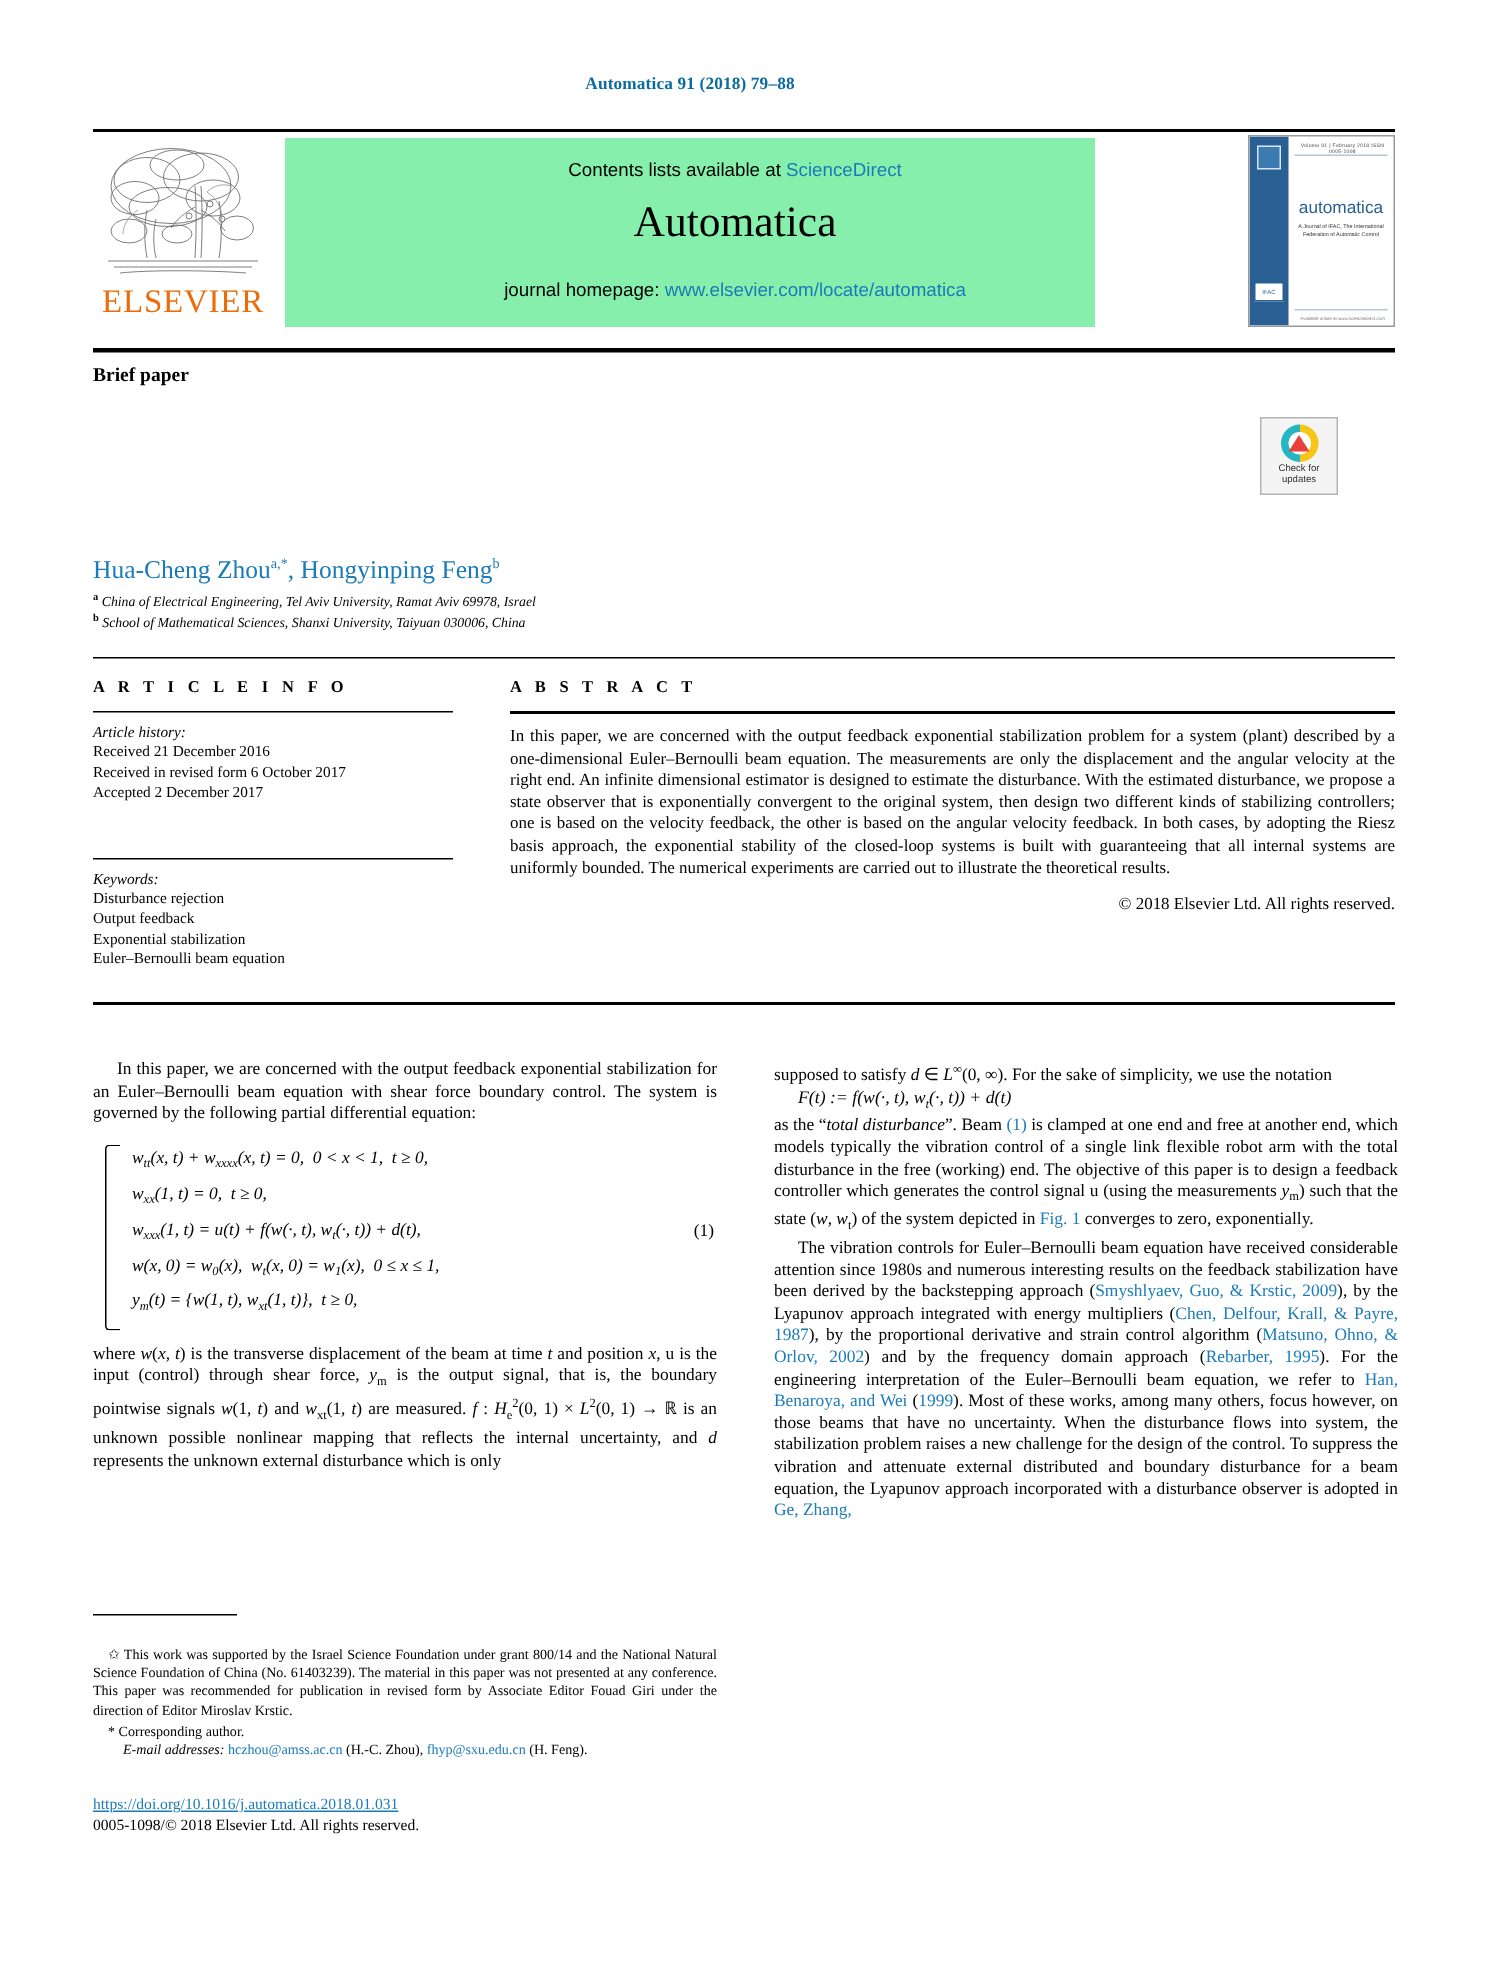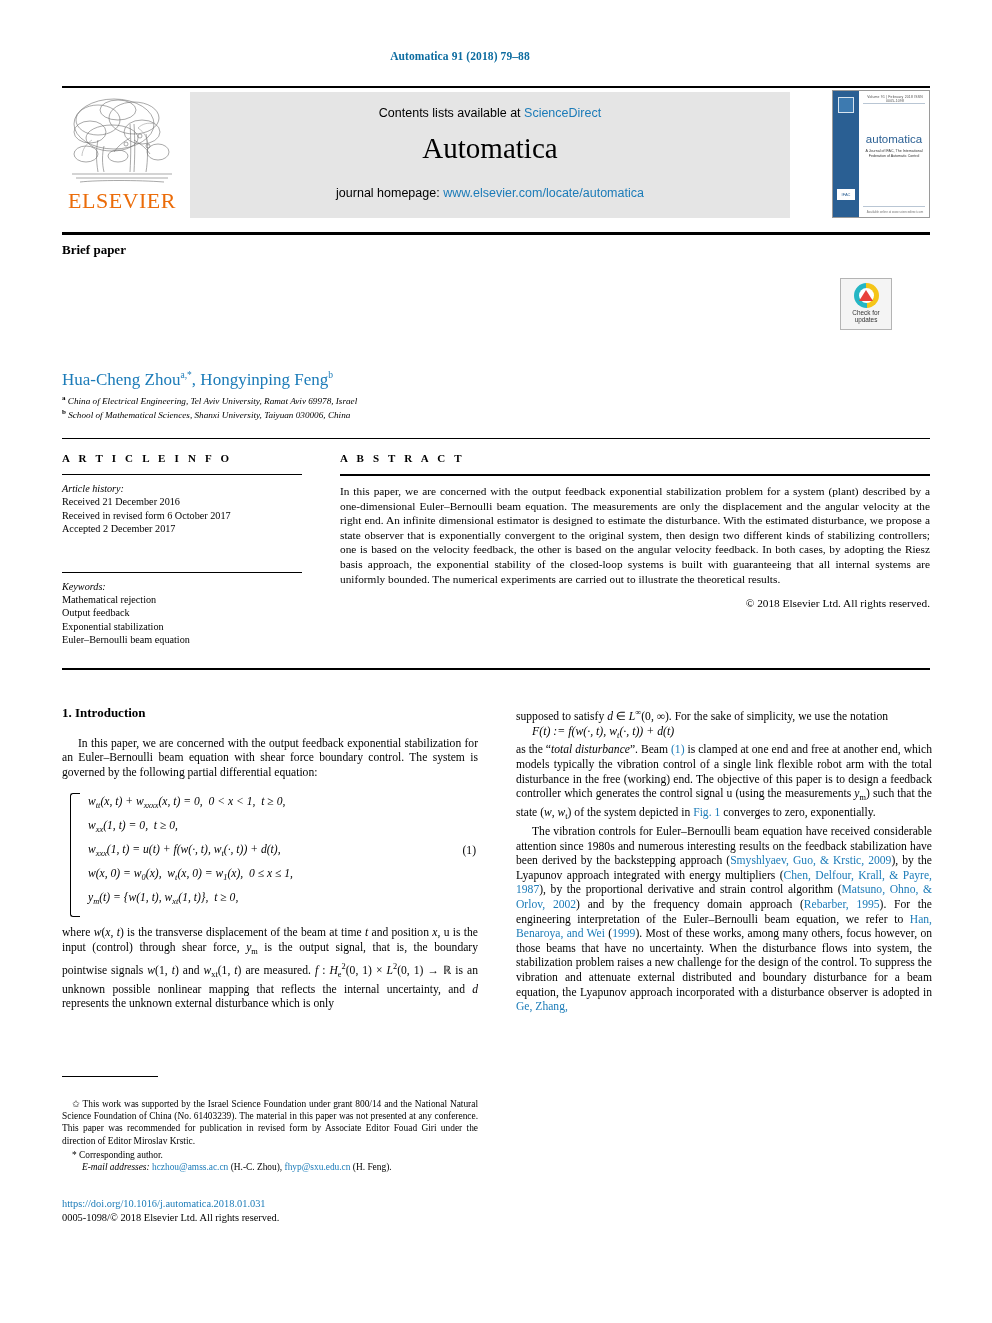--- a/index.html
+++ b/index.html
@@ -65,23 +65,23 @@
     text-align: center;
     font-family: "Liberation Serif", serif;
     font-size: 22px;
     letter-spacing: .5px;
     color: #eb6c09;
   }
   .banner {
     position: absolute;
     left: 128px;
     top: 4px;
-    width: 600px;
+    width: 540px;
     height: 126px;
-    background: #e5e5e5;
+    background: #86efac;
   }
   .banner-line1 {
     position: absolute;
     top: 14px;
     width: 600px;
     text-align: center;
     font-size: 12.5px;
     font-family: "Liberation Sans", sans-serif;
   }
   .sd-link { color: #1b7bb8; }
@@ -428,20 +428,21 @@
   .fn-corr { text-indent: 10px; margin-top: 2px !important; }
   .fn-email { text-indent: 20px; }
   .mail { color: #1b7bb8; }
   .doi {
     position: absolute;
     left: 62px;
     top: 1198px;
     font-size: 10.4px;
     color: #1b7bb8;
     font-family: "Liberation Serif", serif;
+    text-decoration: underline;
   }
   .issn {
     position: absolute;
     left: 62px;
     top: 1212px;
     font-size: 10.4px;
     font-family: "Liberation Serif", serif;
   }
 </style>
 </head>
@@ -538,38 +539,37 @@
     <div class="thinrule"></div>
     <div class="hist">
       <div class="ital">Article history:</div>
       <div>Received 21 December 2016</div>
       <div>Received in revised form 6 October 2017</div>
       <div>Accepted 2 December 2017</div>
     </div>
     <div class="thinrule" style="margin-top:36px;"></div>
     <div class="kw">
       <div class="ital">Keywords:</div>
-      <div>Mathematical rejection</div>
+      <div>Disturbance rejection</div>
       <div>Output feedback</div>
       <div>Exponential stabilization</div>
       <div>Euler–Bernoulli beam equation</div>
     </div>
   </div>
 
   <div class="col-abs">
     <div class="sechead">A B S T R A C T</div>
     <div class="thickrule"></div>
     <div class="abs-body">In this paper, we are concerned with the output feedback exponential stabilization problem for a system (plant) described by a one-dimensional Euler–Bernoulli beam equation. The measurements are only the displacement and the angular velocity at the right end. An infinite dimensional estimator is designed to estimate the disturbance. With the estimated disturbance, we propose a state observer that is exponentially convergent to the original system, then design two different kinds of stabilizing controllers; one is based on the velocity feedback, the other is based on the angular velocity feedback. In both cases, by adopting the Riesz basis approach, the exponential stability of the closed-loop systems is built with guaranteeing that all internal systems are uniformly bounded. The numerical experiments are carried out to illustrate the theoretical results.</div>
     <div class="abs-copy">© 2018 Elsevier Ltd. All rights reserved.</div>
   </div>
 
   <div class="infoblock-bot-rule"></div>
 
   <div class="bodycol left">
-    <div class="secnum">1. Introduction</div>
     <p>In this paper, we are concerned with the output feedback exponential stabilization for an Euler–Bernoulli beam equation with shear force boundary control. The system is governed by the following partial differential equation:</p>
 
     <div class="eqwrap">
       <div class="brace"></div>
       <div class="eqlines">
         <div><i>w</i><sub>tt</sub>(<i>x</i>, <i>t</i>) + <i>w</i><sub>xxxx</sub>(<i>x</i>, <i>t</i>) = 0,&nbsp; 0 &lt; <i>x</i> &lt; 1,&nbsp; <i>t</i> ≥ 0,</div>
         <div><i>w</i><sub>xx</sub>(1, <i>t</i>) = 0,&nbsp; <i>t</i> ≥ 0,</div>
         <div><i>w</i><sub>xxx</sub>(1, <i>t</i>) = u(<i>t</i>) + <i>f</i>(<i>w</i>(·, <i>t</i>), <i>w</i><sub>t</sub>(·, <i>t</i>)) + <i>d</i>(<i>t</i>),</div>
         <div><i>w</i>(<i>x</i>, 0) = <i>w</i><sub>0</sub>(<i>x</i>),&nbsp; <i>w</i><sub>t</sub>(<i>x</i>, 0) = <i>w</i><sub>1</sub>(<i>x</i>),&nbsp; 0 ≤ <i>x</i> ≤ 1,</div>
         <div><i>y</i><sub>m</sub>(<i>t</i>) = {<i>w</i>(1, <i>t</i>), <i>w</i><sub>xt</sub>(1, <i>t</i>)},&nbsp; <i>t</i> ≥ 0,</div>

